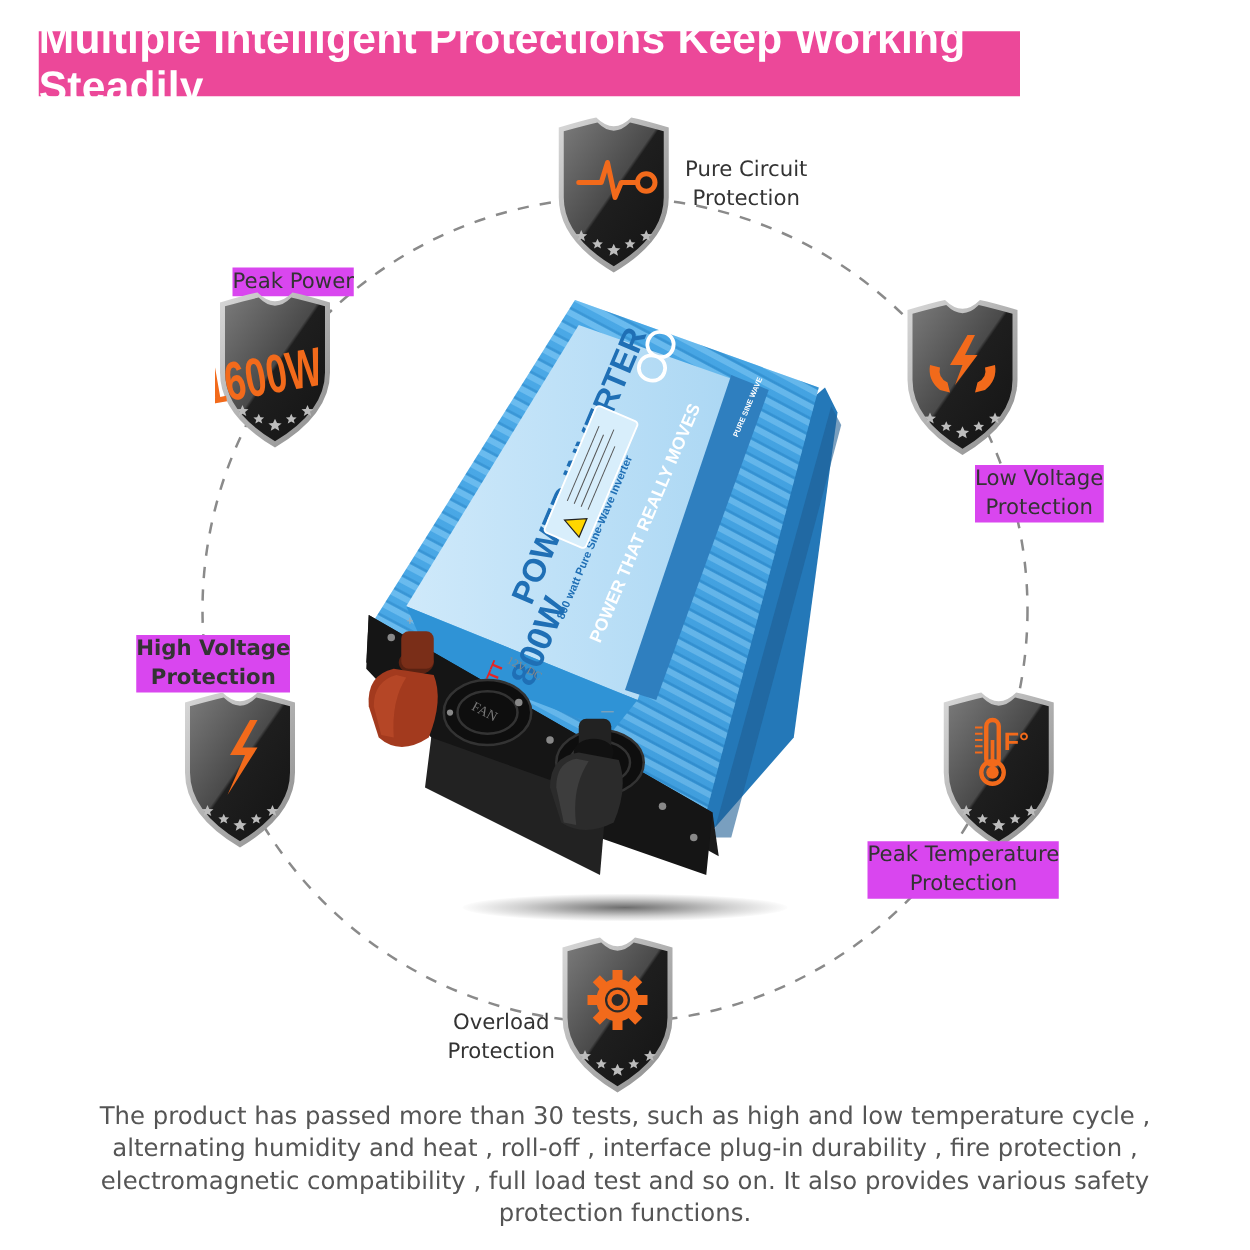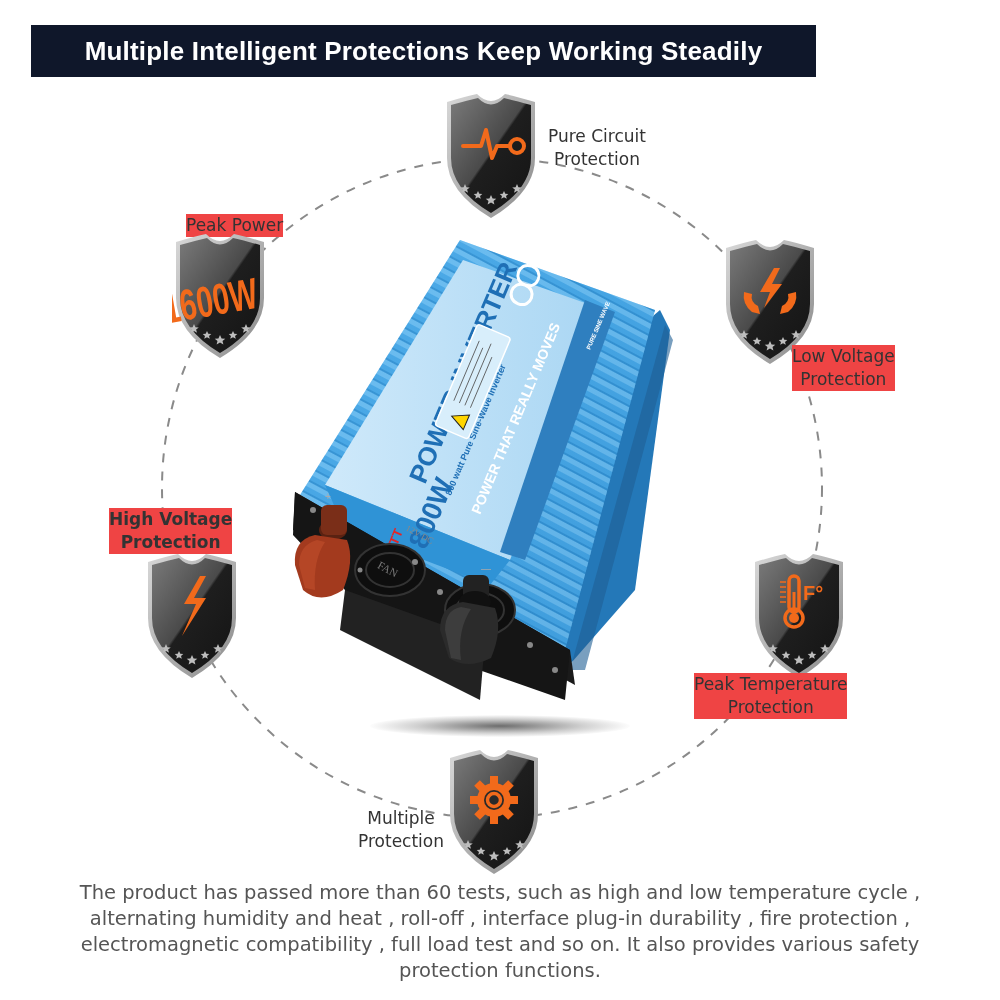--- a/index.html
+++ b/index.html
@@ -1,35 +1,35 @@
 <!DOCTYPE html>
 <html><head>
 <meta charset="utf-8">
 <style>
   * { box-sizing: border-box; margin: 0; padding: 0; }
   html, body { width: 1000px; height: 1000px; background: #ffffff; overflow: hidden; }
   body { position: relative; font-family: "DejaVu Sans", sans-serif; color: #3a3a3a; }
 
   .banner {
     position: absolute; left: 31px; top: 25px; width: 785px; height: 52px;
-    background: #0f172a; color: #ffffff;
+    background: #ec4899; color: #ffffff;
     font-family: "Liberation Sans", sans-serif; font-weight: bold;
-    font-size: 26px; letter-spacing: 0.2px;
+    font-size: 34px; letter-spacing: 0.2px;
     display: flex; align-items: center; justify-content: center;
   }
 
   .ring { position: absolute; left: 0; top: 0; width: 1000px; height: 1000px; pointer-events: none; }
 
   .feature { position: absolute; }
   .shield { position: absolute; width: 96px; height: 128px; }
   .shield svg { width: 100%; height: 100%; display: block; }
   .label {
     position: absolute; text-align: center; white-space: nowrap;
     font-size: 17px; line-height: 23px; color: #333333;
-    font-family: "DejaVu Sans", sans-serif; background: #ef4444;
+    font-family: "DejaVu Sans", sans-serif; background: #d946ef;
   }
 
   .product { position: absolute; left: 285px; top: 230px; width: 390px; height: 470px; }
   .product svg { width: 100%; height: 100%; display: block; }
 
   .shadow {
     position: absolute; left: 370px; top: 715px; width: 260px; height: 22px;
     border-radius: 50%;
     background: radial-gradient(ellipse at center, rgba(60,60,60,0.75) 0%, rgba(120,120,120,0.35) 45%, rgba(255,255,255,0) 72%);
   }
@@ -105,21 +105,21 @@
 
 <div class="feature">
   <div class="shield" style="left:722px; top:238px;">
     <svg viewBox="0 0 96 128">
       <use href="#shieldBase"></use>
       <polygon points="52,30 38,54 48,54 42,70 60,46 50,46 58,30" fill="#f26a1b"></polygon>
       <path d="M22 54 Q20 66 30 74 L38 76 L36 68 Q28 64 30 56 Z" fill="#f26a1b"></path>
       <path d="M74 54 Q76 66 66 74 L58 76 L60 68 Q68 64 66 56 Z" fill="#f26a1b"></path>
     </svg>
   </div>
-  <div class="label" style="left:780px; top:345px;margin-left:12px;">
+  <div class="label" style="left:780px; top:372px;">
     <div>Low Voltage</div>
     <div>Protection</div>
   </div>
 </div>
 
 <div class="feature">
   <div class="label" style="left:109px; top:508px;font-weight:bold;">
     <div>High Voltage</div>
     <div>Protection</div>
   </div>
@@ -170,21 +170,21 @@
           <rect x="-4" y="-24" width="8" height="9" transform="rotate(135)"></rect>
           <rect x="-4" y="-24" width="8" height="9" transform="rotate(225)"></rect>
           <rect x="-4" y="-24" width="8" height="9" transform="rotate(315)"></rect>
         </g>
       </g>
       <circle cx="48" cy="52" r="10" fill="#2a2a2a"></circle>
       <circle cx="48" cy="52" r="6.5" fill="none" stroke="#f26a1b" stroke-width="3.5"></circle>
     </svg>
   </div>
   <div class="label" style="left:358px; top:807px; background:transparent;">
-    <div>Multiple</div>
+    <div>Overload</div>
     <div>Protection</div>
   </div>
 </div>
 
 <div class="shadow"></div>
 
 <div class="product">
   <svg viewBox="0 0 390 470">
     <defs>
       <linearGradient id="blueBody" x1="0" y1="0" x2="1" y2="1">
@@ -275,13 +275,13 @@
     <g>
       <rect x="178" y="345" width="26" height="30" rx="6" fill="#222"></rect>
       <ellipse cx="190" cy="372" rx="16" ry="11" fill="#111"></ellipse>
       <path d="M155 400 Q155 375 178 372 L210 378 Q218 400 206 428 Q182 440 164 428 Z" fill="#2b2b2b"></path>
       <path d="M160 400 Q160 380 176 377 L186 379 Q172 400 176 430 L166 428 Z" fill="#3d3d3d"></path>
       <text x="196" y="342" font-family="Liberation Sans, sans-serif" font-size="10" fill="#aaa">—</text>
     </g>
   </svg>
 </div>
 
-<div class="description">The product has passed more than 60 tests, such as high and low temperature cycle , alternating humidity and heat , roll-off , interface plug-in durability , fire protection , electromagnetic compatibility , full load test and so on. It also provides various safety protection functions.</div>
+<div class="description">The product has passed more than 30 tests, such as high and low temperature cycle , alternating humidity and heat , roll-off , interface plug-in durability , fire protection , electromagnetic compatibility , full load test and so on. It also provides various safety protection functions.</div>
 
 </body></html>

